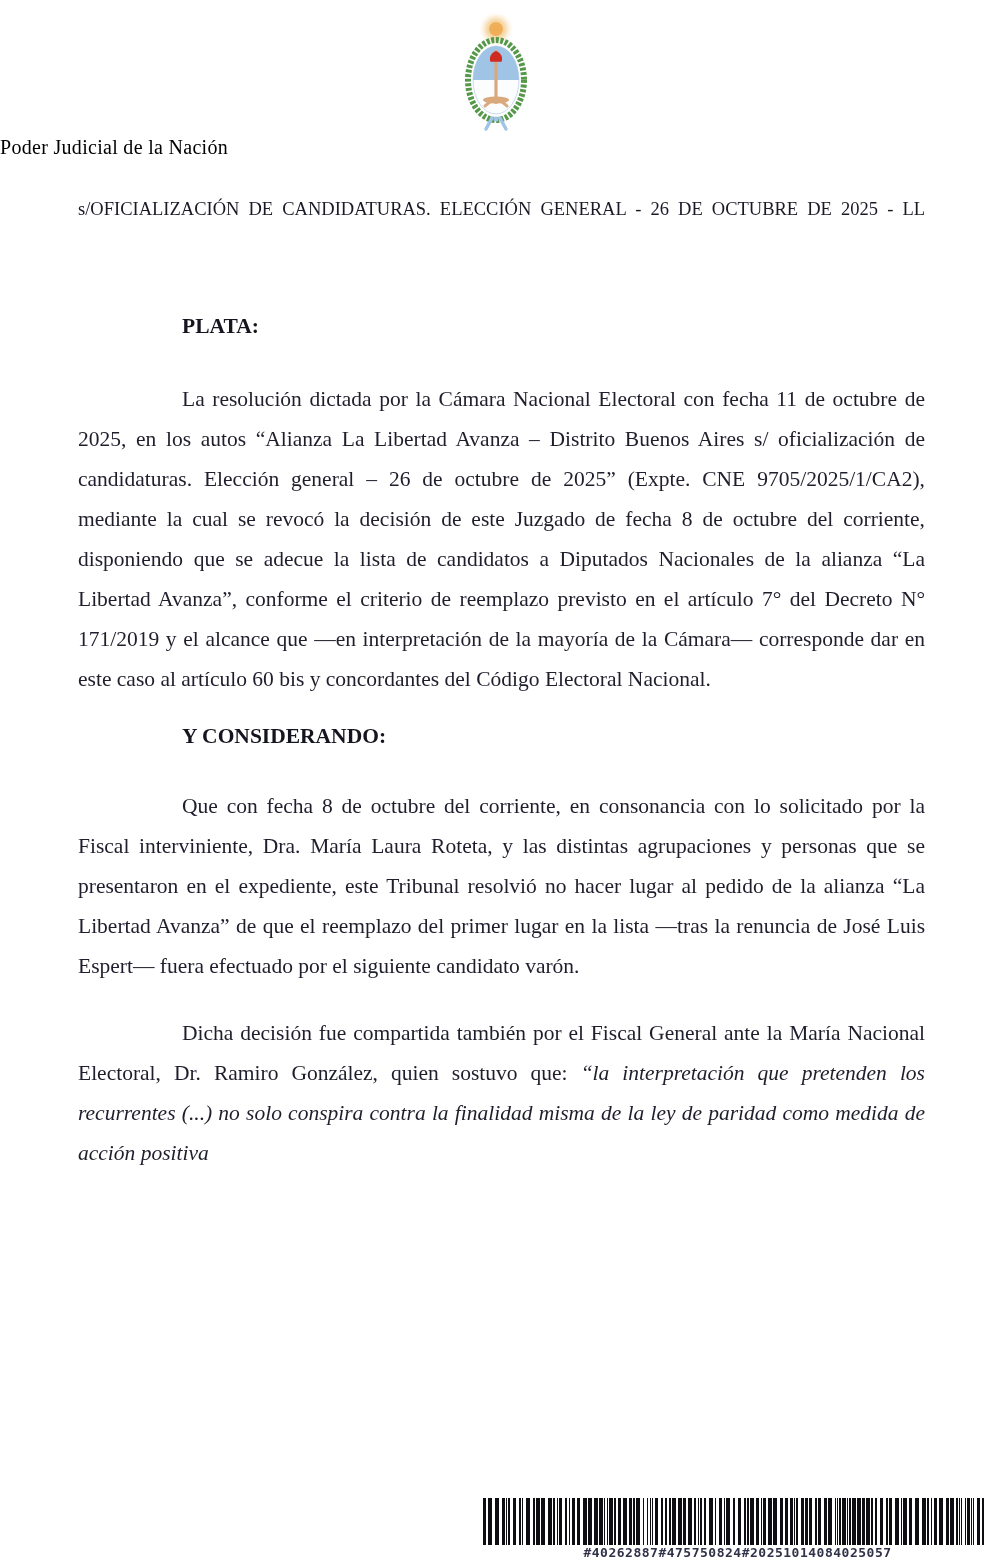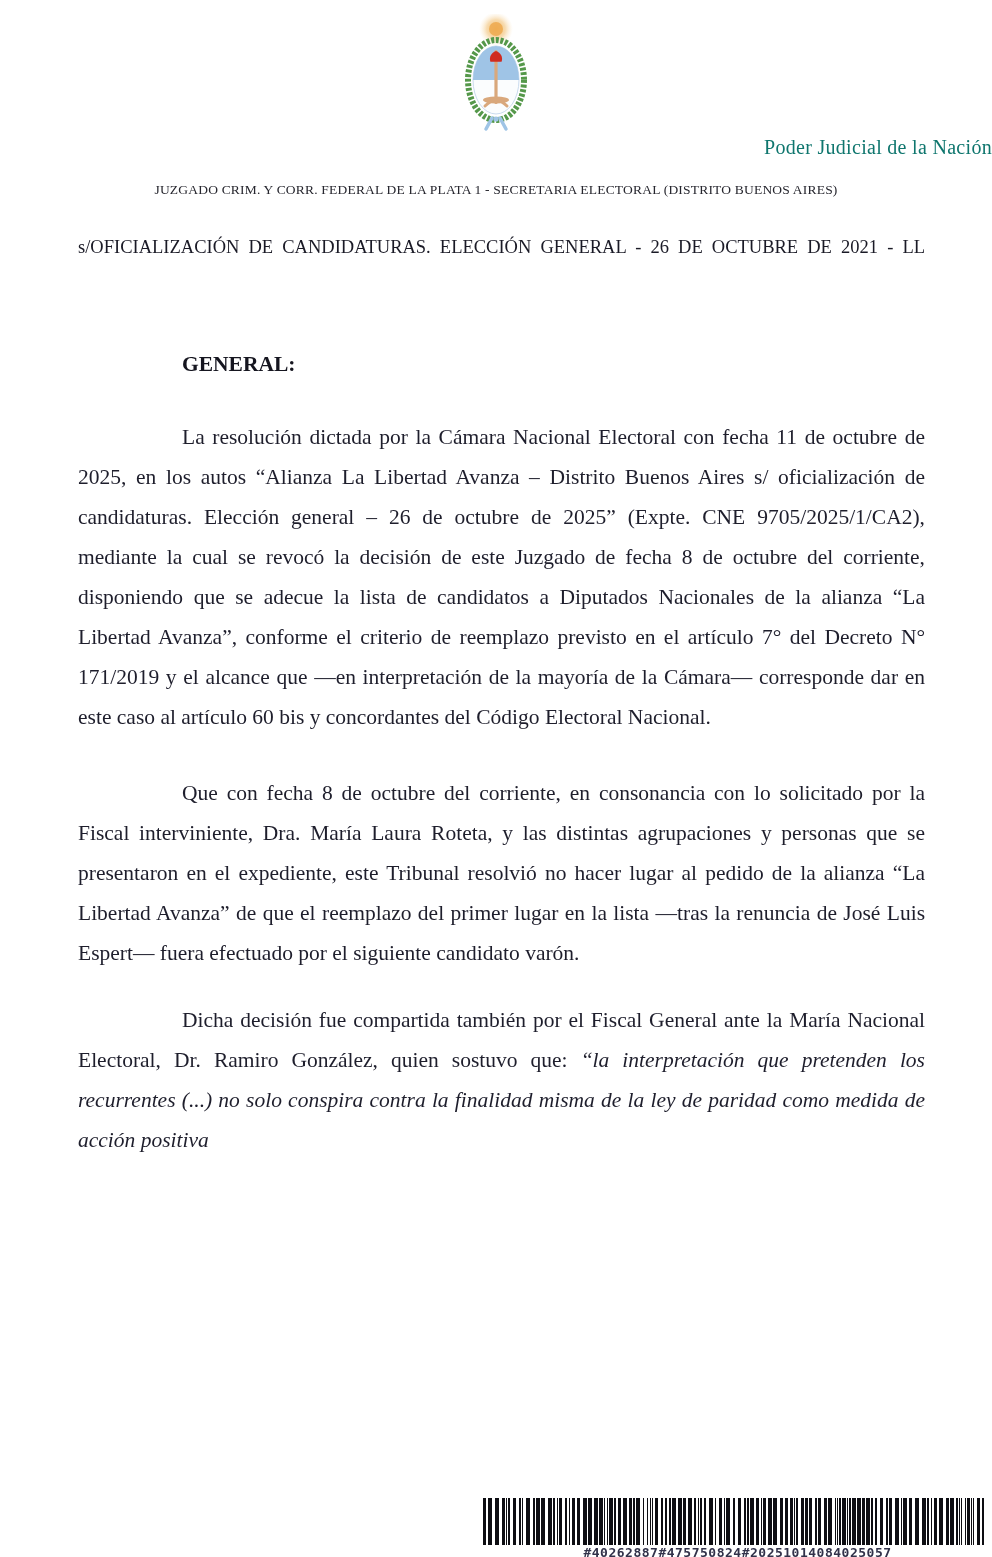--- a/index.html
+++ b/index.html
@@ -13,24 +13,24 @@
     font-family:"Liberation Serif","DejaVu Serif",serif;
     color:#1e1e2c;
   }
   .escudo-wrap{
     margin-top:14px;
     height:118px;
     text-align:center;
   }
   .org-title{
     margin-top:2px;
-    text-align:right;
+    text-align:left;
     font-size:20px;
     line-height:26px;
-    color:#0f766e;
+    color:#000000;
     letter-spacing:0.3px;
   }
   .secretariat{
     margin-top:22px;
     text-align:center;
     font-size:13.5px;
     line-height:16px;
     color:#26262e;
     letter-spacing:0.2px;
     white-space:nowrap;
@@ -135,31 +135,31 @@
       <path d="M33,92 Q39,86 44,86 Q49,86 55,92" fill="none" stroke="#d9a87c" stroke-width="3" stroke-linecap="round"></path>
 
       <path d="M40,104 l-6,11" stroke="#9fc4e6" stroke-width="3.5" stroke-linecap="round"></path>
       <path d="M48,104 l6,11" stroke="#9fc4e6" stroke-width="3.5" stroke-linecap="round"></path>
       <circle cx="44" cy="105" r="2.6" fill="#9fc4e6"></circle>
     </svg>
   </div>
 
   <div class="org-title">Poder Judicial de la Nación</div>
 
-  <div class="secretariat">JUZGADO CRIM. Y CORR. FEDERAL DE LA PLATA 1 - SECRETARIA ELECTORAL (DISTRITO BUENOS AIRES)</div>
 
   <div class="caption">
-    <div class="caption-line">s/OFICIALIZACIÓN DE CANDIDATURAS. ELECCIÓN GENERAL - 26 DE OCTUBRE DE 2021 - LL</div>
+    <div class="caption-line">s/OFICIALIZACIÓN DE CANDIDATURAS. ELECCIÓN GENERAL - 26 DE OCTUBRE DE 2025 - LL</div>
   </div>
 
 
-  <div class="sec-heading heading-vistos">GENERAL:</div>
+  <div class="sec-heading heading-vistos">PLATA:</div>
 
   <div class="body-para para-vistos">La resolución dictada por la Cámara Nacional Electoral con fecha 11 de octubre de 2025, en los autos “Alianza La Libertad Avanza – Distrito Buenos Aires s/ oficialización de candidaturas. Elección general – 26 de octubre de 2025” (Expte. CNE 9705/2025/1/CA2), mediante la cual se revocó la decisión de este Juzgado de fecha 8 de octubre del corriente, disponiendo que se adecue la lista de candidatos a Diputados Nacionales de la alianza “La Libertad Avanza”, conforme el criterio de reemplazo previsto en el artículo 7° del Decreto N° 171/2019 y el alcance que —en interpretación de la mayoría de la Cámara— corresponde dar en este caso al artículo 60 bis y concordantes del Código Electoral Nacional.</div>
 
+  <div class="sec-heading heading-considerando">Y CONSIDERANDO:</div>
 
   <div class="body-para para-considerando-1">Que con fecha 8 de octubre del corriente, en consonancia con lo solicitado por la Fiscal interviniente, Dra. María Laura Roteta, y las distintas agrupaciones y personas que se presentaron en el expediente, este Tribunal resolvió no hacer lugar al pedido de la alianza “La Libertad Avanza” de que el reemplazo del primer lugar en la lista —tras la renuncia de José Luis Espert— fuera efectuado por el siguiente candidato varón.</div>
 
   <div class="body-para para-considerando-2">
     <span>Dicha decisión fue compartida también por el Fiscal General ante la María Nacional Electoral, Dr. Ramiro González, quien sostuvo que: </span><span class="quote-italic">“la interpretación que pretenden los recurrentes (...) no solo conspira contra la finalidad misma de la ley de paridad como medida de acción positiva</span>
   </div>
 
   <div class="barcode"><span style="width:3px;margin-right:2px"></span><span style="width:4px;margin-right:3px"></span><span style="width:4px;margin-right:3px"></span><span style="width:3px;margin-right:1px"></span><span style="width:1px;margin-right:1px"></span><span style="width:2px;margin-right:3px"></span><span style="width:3px;margin-right:3px"></span><span style="width:2px;margin-right:1px"></span><span style="width:1px;margin-right:3px"></span><span style="width:4px;margin-right:3px"></span><span style="width:2px;margin-right:1px"></span><span style="width:4px;margin-right:1px"></span><span style="width:4px;margin-right:3px"></span><span style="width:4px;margin-right:1px"></span><span style="width:2px;margin-right:2px"></span><span style="width:1px;margin-right:1px"></span><span style="width:3px;margin-right:3px"></span><span style="width:2px;margin-right:2px"></span><span style="width:1px;margin-right:2px"></span><span style="width:3px;margin-right:2px"></span><span style="width:3px;margin-right:3px"></span><span style="width:4px;margin-right:1px"></span><span style="width:4px;margin-right:2px"></span><span style="width:4px;margin-right:1px"></span><span style="width:4px;margin-right:1px"></span><span style="width:1px;margin-right:2px"></span><span style="width:1px;margin-right:1px"></span><span style="width:4px;margin-right:1px"></span><span style="width:2px;margin-right:2px"></span><span style="width:3px;margin-right:2px"></span><span style="width:4px;margin-right:2px"></span><span style="width:3px;margin-right:1px"></span><span style="width:2px;margin-right:1px"></span><span style="width:4px;margin-right:3px"></span><span style="width:1px;margin-right:3px"></span><span style="width:1px;margin-right:2px"></span><span style="width:1px;margin-right:1px"></span><span style="width:1px;margin-right:2px"></span><span style="width:3px;margin-right:3px"></span><span style="width:2px;margin-right:2px"></span><span style="width:2px;margin-right:2px"></span><span style="width:2px;margin-right:1px"></span><span style="width:4px;margin-right:2px"></span><span style="width:4px;margin-right:1px"></span><span style="width:3px;margin-right:2px"></span><span style="width:4px;margin-right:2px"></span><span style="width:2px;margin-right:2px"></span><span style="width:1px;margin-right:1px"></span><span style="width:2px;margin-right:2px"></span><span style="width:2px;margin-right:3px"></span><span style="width:4px;margin-right:2px"></span><span style="width:1px;margin-right:3px"></span><span style="width:3px;margin-right:2px"></span><span style="width:1px;margin-right:1px"></span><span style="width:4px;margin-right:3px"></span><span style="width:2px;margin-right:3px"></span><span style="width:3px;margin-right:3px"></span><span style="width:2px;margin-right:1px"></span><span style="width:2px;margin-right:1px"></span><span style="width:4px;margin-right:2px"></span><span style="width:3px;margin-right:2px"></span><span style="width:1px;margin-right:1px"></span><span style="width:3px;margin-right:2px"></span><span style="width:4px;margin-right:1px"></span><span style="width:4px;margin-right:3px"></span><span style="width:3px;margin-right:2px"></span><span style="width:3px;margin-right:2px"></span><span style="width:3px;margin-right:1px"></span><span style="width:1px;margin-right:1px"></span><span style="width:2px;margin-right:3px"></span><span style="width:3px;margin-right:1px"></span><span style="width:3px;margin-right:1px"></span><span style="width:3px;margin-right:3px"></span><span style="width:2px;margin-right:1px"></span><span style="width:3px;margin-right:3px"></span><span style="width:3px;margin-right:1px"></span><span style="width:4px;margin-right:3px"></span><span style="width:1px;margin-right:1px"></span><span style="width:1px;margin-right:1px"></span><span style="width:2px;margin-right:1px"></span><span style="width:4px;margin-right:1px"></span><span style="width:1px;margin-right:1px"></span><span style="width:2px;margin-right:1px"></span><span style="width:4px;margin-right:1px"></span><span style="width:4px;margin-right:1px"></span><span style="width:3px;margin-right:1px"></span><span style="width:4px;margin-right:1px"></span><span style="width:2px;margin-right:2px"></span><span style="width:2px;margin-right:3px"></span><span style="width:3px;margin-right:3px"></span><span style="width:2px;margin-right:1px"></span><span style="width:3px;margin-right:3px"></span><span style="width:4px;margin-right:2px"></span><span style="width:1px;margin-right:1px"></span><span style="width:4px;margin-right:2px"></span><span style="width:3px;margin-right:3px"></span><span style="width:4px;margin-right:3px"></span><span style="width:4px;margin-right:1px"></span><span style="width:2px;margin-right:2px"></span><span style="width:1px;margin-right:2px"></span><span style="width:3px;margin-right:2px"></span><span style="width:4px;margin-right:3px"></span><span style="width:3px;margin-right:1px"></span><span style="width:4px;margin-right:2px"></span><span style="width:2px;margin-right:1px"></span><span style="width:1px;margin-right:1px"></span><span style="width:1px;margin-right:3px"></span><span style="width:1px;margin-right:1px"></span><span style="width:3px;margin-right:1px"></span><span style="width:1px;margin-right:1px"></span><span style="width:1px;margin-right:3px"></span><span style="width:3px;margin-right:2px"></span><span style="width:2px;margin-right:3px"></span></div>
   <div class="barcode-value">#40262887#475750824#20251014084025057</div>
 

